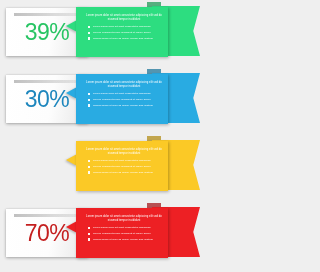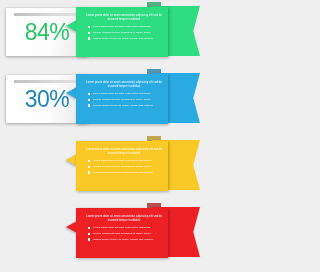--- a/index.html
+++ b/index.html
@@ -143,21 +143,21 @@
 </style>
 </head>
 <body style="background: rgb(239, 239, 239);">
 
 <div id="infographic">
     <div class="row" style="top: 0px;">
       <div class="ribbon-fold" style="background: rgb(34, 184, 103);"></div>
       <div class="ribbon" style="background: rgb(45, 221, 128);"></div>
       <div class="card">
         <div class="card-topstrip"></div>
-        <div class="pct" style="color: rgb(39, 196, 99);">84%</div>
+        <div class="pct" style="color: rgb(39, 196, 99);">39%</div>
       </div>
       <div class="panel-arrow" style="border-right-color: rgb(45, 221, 128);"></div>
       <div class="panel" style="background: rgb(45, 221, 128);">
         <div class="panel-inner">
           <p class="panel-head">Lorem ipsum dolor sit amet consectetur adipiscing elit sed do eiusmod tempor incididunt</p>
           <ul class="bullets">
             <li class="bullet"><span class="bullet-marker"></span><span>Lorem ipsum dolor sit amet consectetur adipiscing</span></li>
             <li class="bullet"><span class="bullet-marker"></span><span>Sed do eiusmod tempor incididunt ut labore dolore</span></li>
             <li class="bullet"><span class="bullet-marker"></span><span>Magna aliqua ut enim ad minim veniam quis nostrud</span></li>
           </ul>
@@ -194,20 +194,24 @@
             <li class="bullet"><span class="bullet-marker"></span><span>Lorem ipsum dolor sit amet consectetur adipiscing</span></li>
             <li class="bullet"><span class="bullet-marker"></span><span>Sed do eiusmod tempor incididunt ut labore dolore</span></li>
             <li class="bullet"><span class="bullet-marker"></span><span>Magna aliqua ut enim ad minim veniam quis nostrud</span></li>
           </ul>
         </div>
       </div>
     </div>
     <div class="row" style="top: 201px;">
       <div class="ribbon-fold" style="background: rgb(197, 23, 27);"></div>
       <div class="ribbon" style="background: rgb(237, 32, 36);"></div>
+      <div class="card">
+        <div class="card-topstrip"></div>
+        <div class="pct" style="color: rgb(196, 31, 31);">70%</div>
+      </div>
       <div class="panel-arrow" style="border-right-color: rgb(237, 32, 36);"></div>
       <div class="panel" style="background: rgb(237, 32, 36);">
         <div class="panel-inner">
           <p class="panel-head">Lorem ipsum dolor sit amet consectetur adipiscing elit sed do eiusmod tempor incididunt</p>
           <ul class="bullets">
             <li class="bullet"><span class="bullet-marker"></span><span>Lorem ipsum dolor sit amet consectetur adipiscing</span></li>
             <li class="bullet"><span class="bullet-marker"></span><span>Sed do eiusmod tempor incididunt ut labore dolore</span></li>
             <li class="bullet"><span class="bullet-marker"></span><span>Magna aliqua ut enim ad minim veniam quis nostrud</span></li>
           </ul>
         </div>

